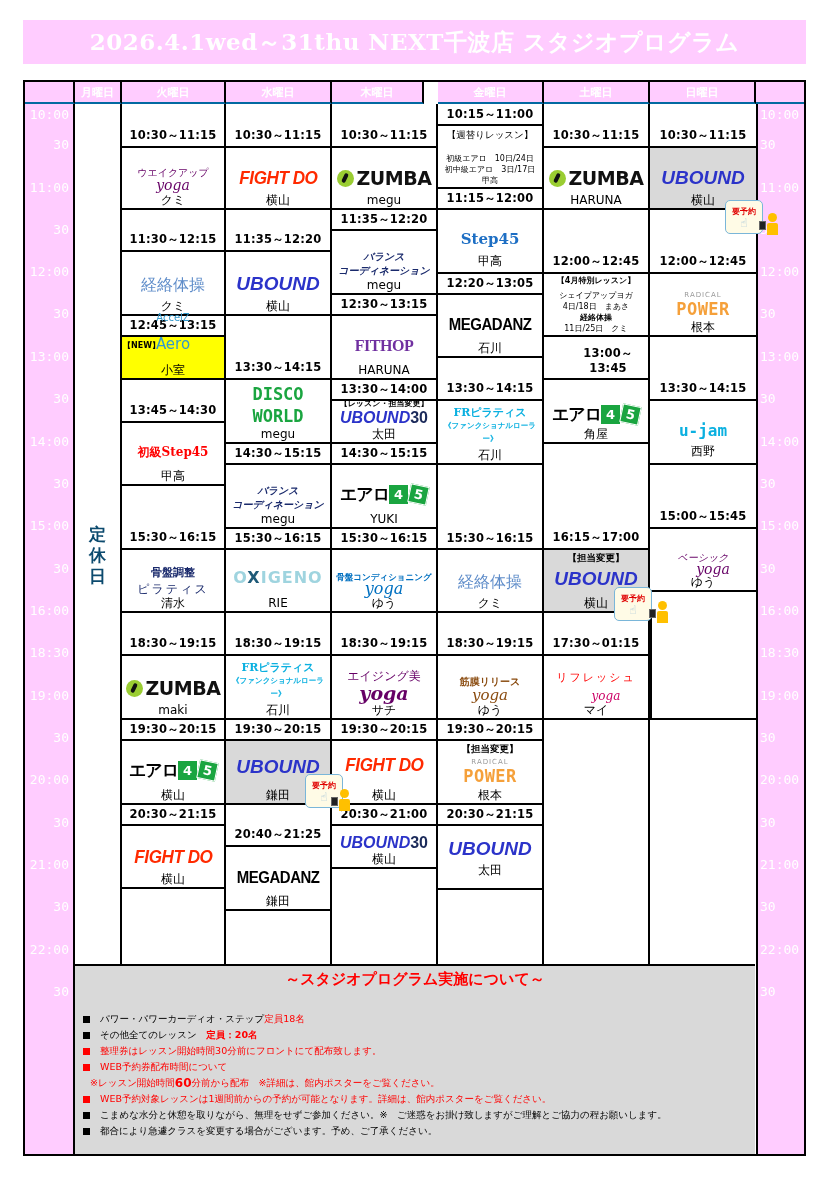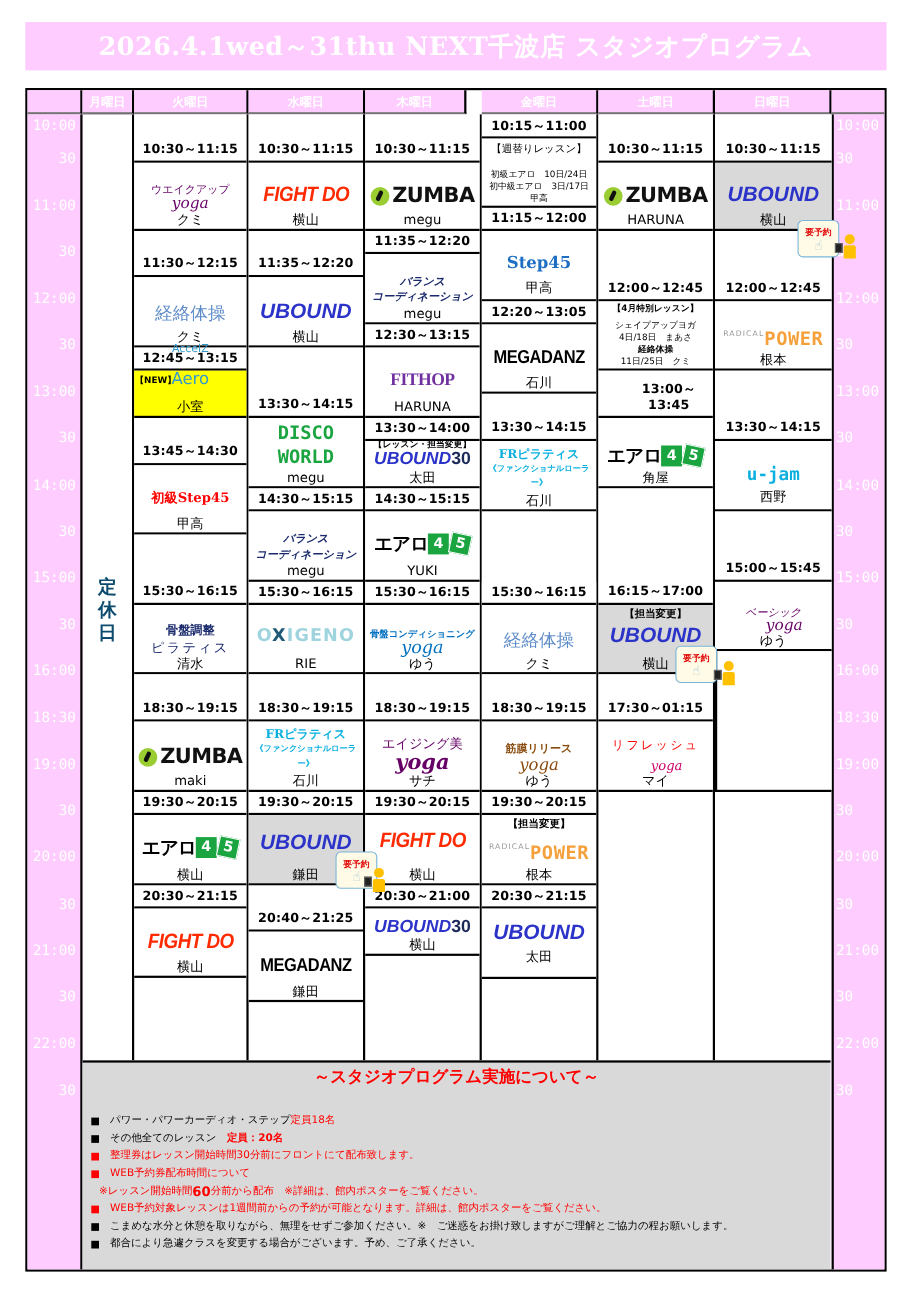--- a/index.html
+++ b/index.html
@@ -1,20 +1,20 @@
 <!DOCTYPE html>
 <html><head>
 <meta charset="utf-8">
 <style>
   * { box-sizing: border-box; margin: 0; padding: 0; }
   body { width: 827px; height: 1181px; background: #fff; position: relative; font-family: "DejaVu Sans", sans-serif; overflow: hidden; }
   .title-bar { position: absolute; left: 23px; top: 20px; width: 783px; height: 44px; background: #FFCCFF; display: flex; align-items: center; justify-content: center; }
   .title-bar span { color: #fff; font-family: "DejaVu Serif", serif; font-weight: bold; font-size: 23px; letter-spacing: 0.5px; }
   .table { position: absolute; left: 23px; top: 80px; width: 783px; height: 1076px; border: 2px solid #000; background: #fff; }
-  .hdr { position: absolute; top: 0; height: 22px; background: #FFCCFF; border-right: 2px solid #000; border-bottom: 2px solid #737373; display: flex; align-items: center; justify-content: center; color: #fff; font-size: 11px; font-weight: bold; }
+  .hdr { position: absolute; top: 0; height: 22px; background: #FFCCFF; border-right: 2px solid #000; border-bottom: 2px solid #0369a1; display: flex; align-items: center; justify-content: center; color: #fff; font-size: 11px; font-weight: bold; }
   .timecol { position: absolute; top: 22px; background: #FFCCFF; border-right: 2px solid #000; }
   .tlabel { position: absolute; color: #fff; font-size: 13px; font-family: "DejaVu Sans Mono", monospace; }
   .tleft .tlabel { right: 4px; text-align: right; }
   .tright .tlabel { left: 2px; }
   .daycol { position: absolute; top: 22px; border-right: 2px solid #000; }
   .cell { position: absolute; left: 0; width: 100%; border-bottom: 2px solid #000; background: #fff; }
   .time { position: absolute; left: 0; width: 100%; text-align: center; font-family: "DejaVu Sans", sans-serif; font-weight: bold; font-size: 11.5px; color: #000; letter-spacing: 0.2px; }
   .body { position: absolute; left: 0; width: 100%; display: flex; flex-direction: column; align-items: center; justify-content: flex-end; padding-bottom: 1px; }
   .inst { font-size: 12px; color: #000; line-height: 14px; }
   .prog { text-align: center; line-height: 1.1; }
@@ -32,21 +32,21 @@
   .step45 { color: #1e6fc4; font-family: "DejaVu Serif", serif; font-weight: bold; font-size: 15px; }
   .balance { color: #1a2a6c; font-weight: bold; font-style: italic; font-size: 10px; line-height: 14px; }
   .fithop { color: #7030a0; font-weight: bold; font-size: 16px; font-family: "Liberation Serif", serif; letter-spacing: -0.5px; }
   .disco { color: #1aa540; font-weight: bold; font-size: 17px; font-family: "DejaVu Sans Mono", monospace; line-height: 22px; }
   .aero45 { display: flex; align-items: center; }
   .aero45 .jp { font-weight: bold; font-size: 17px; color: #000; letter-spacing: -1px; }
   .aero45 .n4, .aero45 .n5 { width: 19px; height: 19px; background: #1aa540; color: #fff; font-weight: bold; font-size: 13px; display: inline-flex; align-items: center; justify-content: center; }
   .aero45 .n5 { transform: rotate(12deg); margin-left: 1px; border: 1px solid #fff; }
   .frpilates { color: #0bb0e0; font-family: "DejaVu Serif", serif; font-weight: bold; font-size: 11px; line-height: 13px; }
   .ujam { color: #0bb0e0; font-family: "DejaVu Sans Mono", monospace; font-weight: bold; font-size: 16px; }
-  .radical { display: flex; align-items: flex-start; }
+  .radical { display: flex; flex-direction: column; align-items: center; }
   .radical .r1 { font-size: 7px; color: #999; letter-spacing: 1px; }
   .radical .r2 { font-size: 17px; font-weight: bold; color: #f5a03a; letter-spacing: 0.5px; font-family: "DejaVu Sans Mono", monospace; }
   .oxigeno { font-size: 16px; font-weight: bold; color: #9fd4df; letter-spacing: 1px; font-family: "DejaVu Sans", sans-serif; }
   .oxigeno .x { color: #1e5a78; }
   .kotsuban { color: #1a2a6c; font-weight: bold; font-size: 11px; line-height: 20px; }
   .kotsuban2 { color: #1a2a6c; font-size: 12px; letter-spacing: 2px; }
   .red-step { color: #ff0000; font-weight: bold; font-size: 12px; font-family: "DejaVu Serif", serif; }
   .note-small { font-size: 8px; color: #000; line-height: 11px; text-align: center; }
   .note-bracket { font-size: 9.5px; font-weight: bold; color: #000; }
   .aging { color: #660066; font-size: 12px; }

